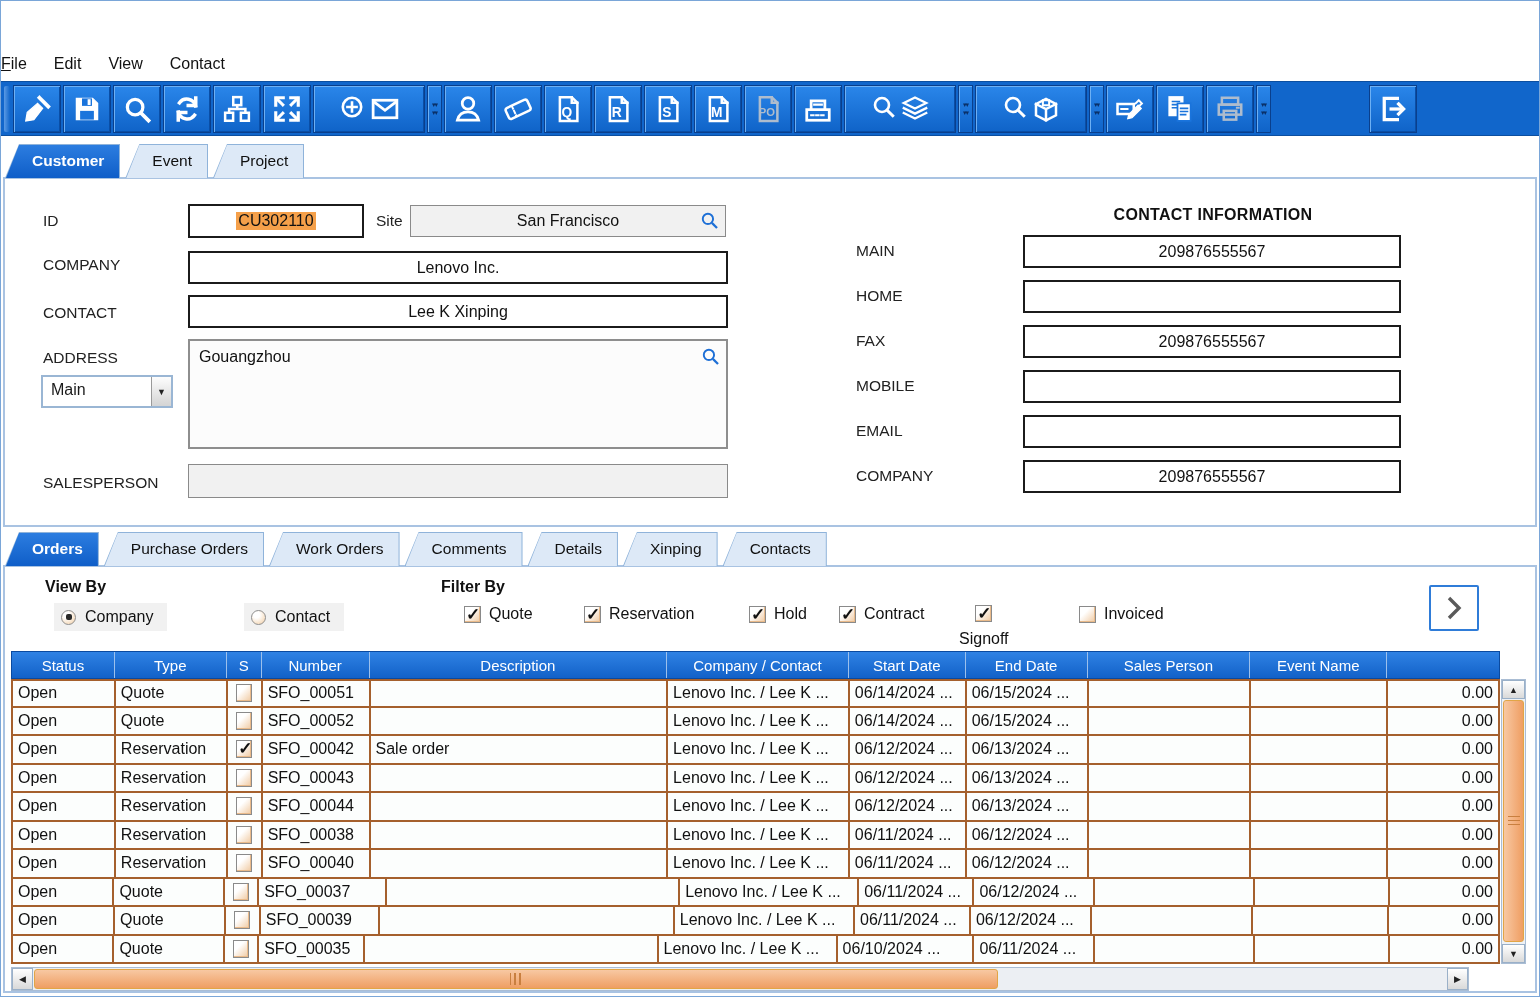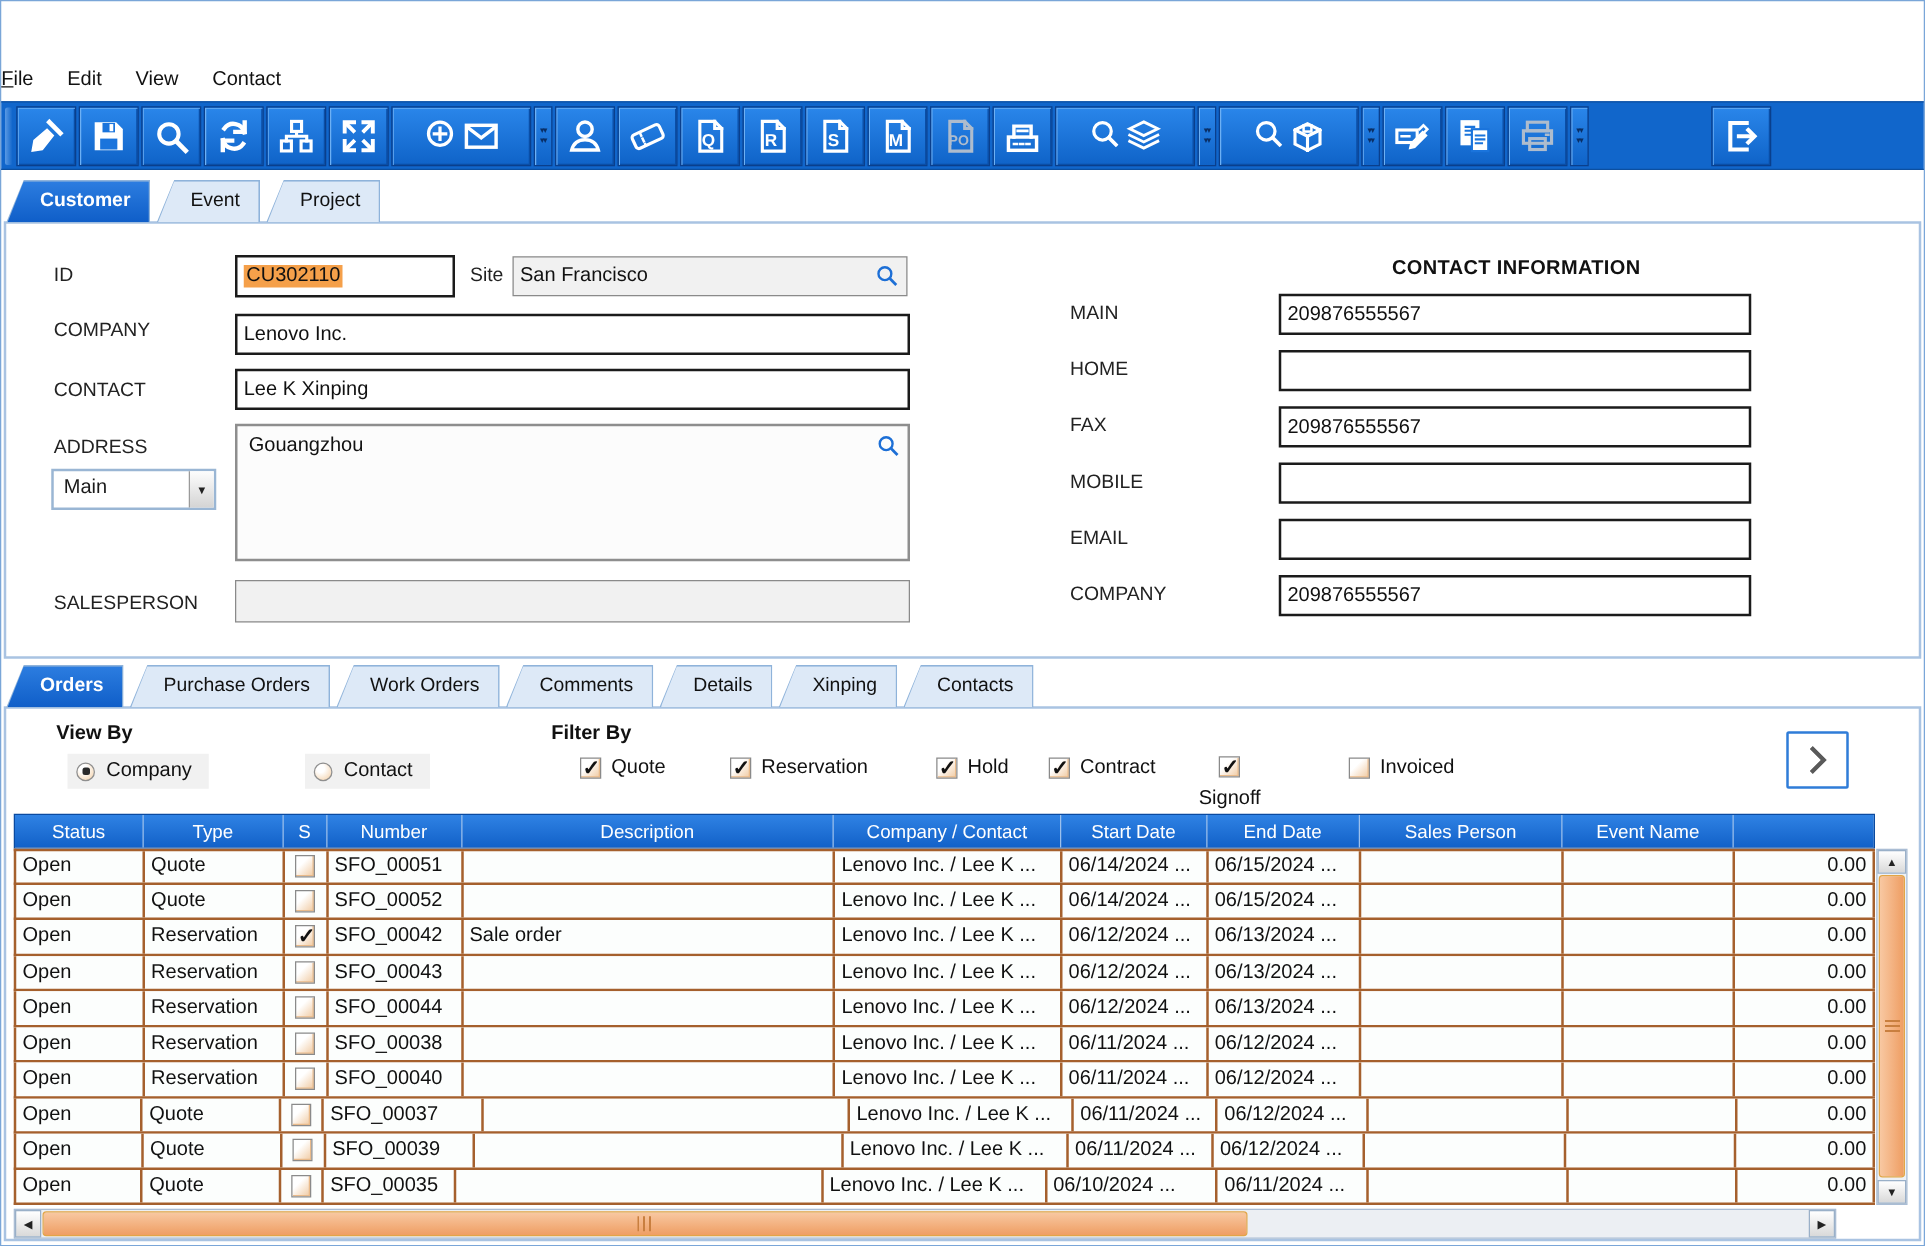--- a/index.html
+++ b/index.html
@@ -54,21 +54,21 @@
   #tabs-top { top:143px; }
   #tabs-bottom { top:531px; }
 
   
   .panel { position:absolute; left:2px; right:2px; background:#fff; border:2px solid #a9c3e2; }
   #panel-customer { top:176px; height:350px; }
   #panel-orders { top:564px; height:428px; }
 
   
   .flabel { position:absolute; font-size:15.5px; color:#222; white-space:nowrap; }
-  .input { position:absolute; background:#fff; border:2px solid #1b1b1b; display:flex; align-items:center; padding:0 5px; font-size:16px; color:#111; }
+  .input { position:absolute; background:#fff; border:2px solid #1b1b1b; display:flex; align-items:center; padding:0 5px; font-size:16px; color:#111;justify-content:center; }
   .input.gray { background:#f1f1f1; border:1px solid #8a8a8a; }
   .sel-text { background:#f5a04a; padding:0 2px; }
   .field-icon { position:absolute; }
   .addr-box { position:absolute; background:#fcfcfc; border:2px solid #8e8e8e; padding:4px 9px; font-size:16px; line-height:24px; color:#111; }
   .dropdown { position:absolute; border:2px solid #9ab6d4; background:#fff; display:flex; align-items:stretch; }
   .dd-text { flex:1; font-size:16px; padding:4px 0 0 8px; }
   .dd-arrow { width:20px; background:linear-gradient(180deg,#fdfdfd,#d4d4d4); border-left:1px solid #9a9a9a; display:flex; align-items:center; justify-content:center; font-size:9px; color:#222; }
   .ci-title { position:absolute; font-size:16px; font-weight:bold; color:#111; letter-spacing:0.3px; }
 
   

